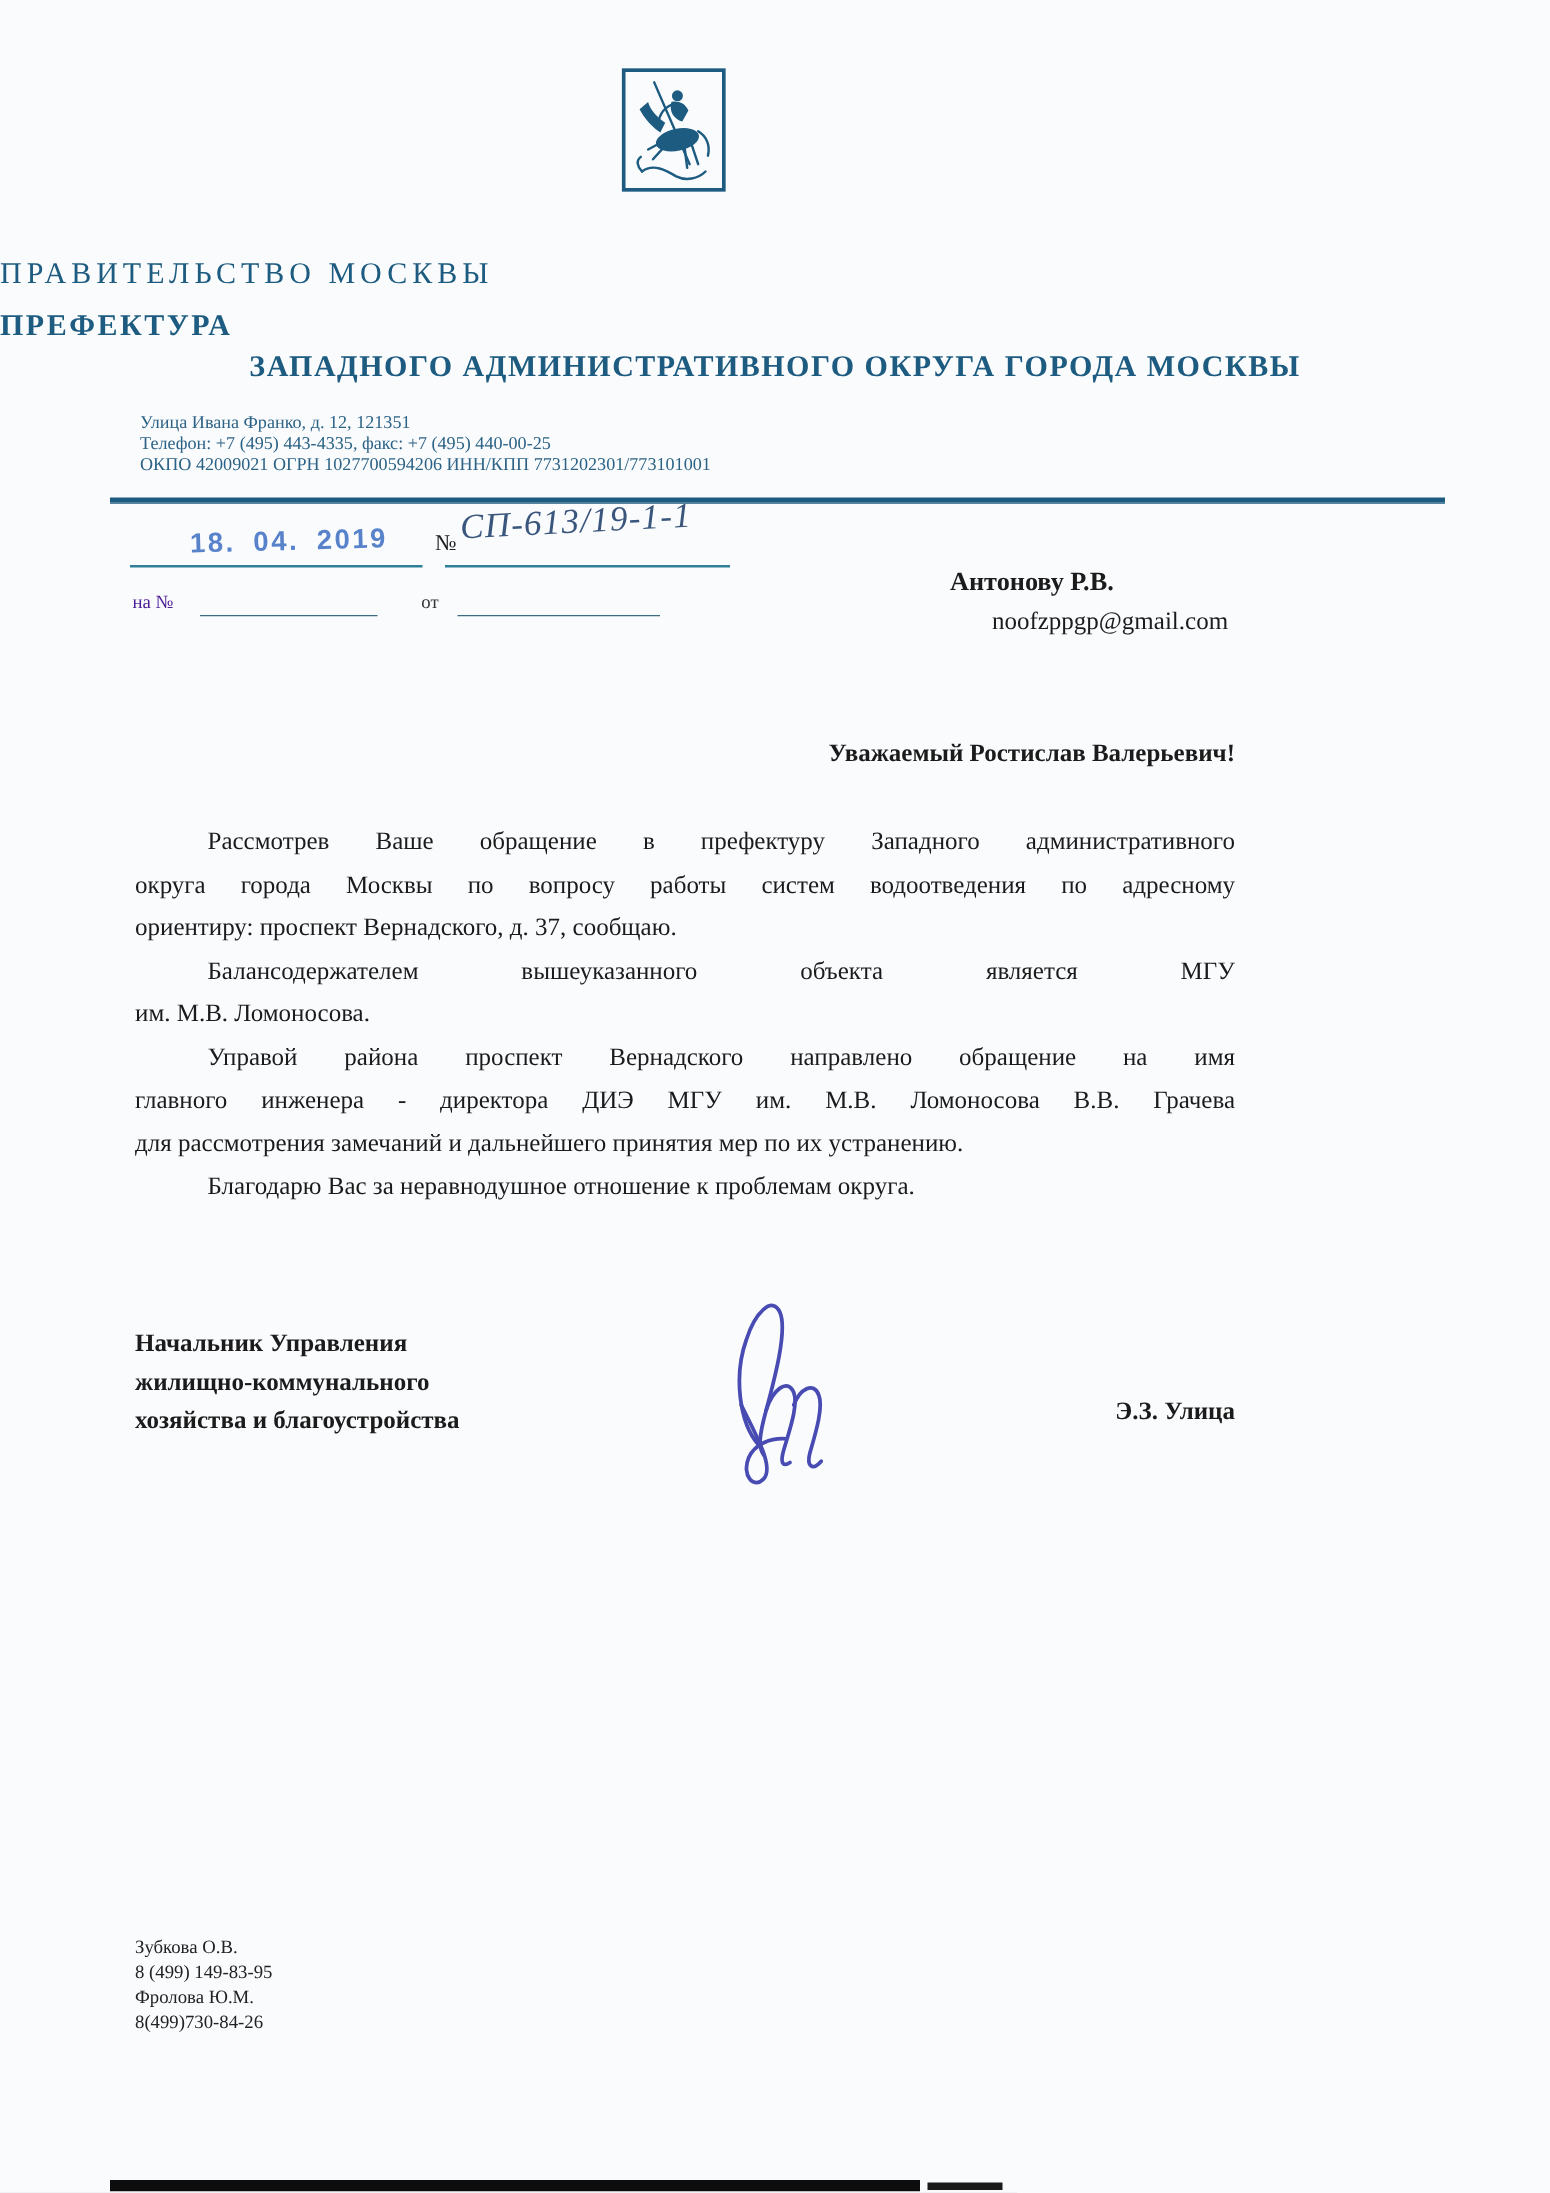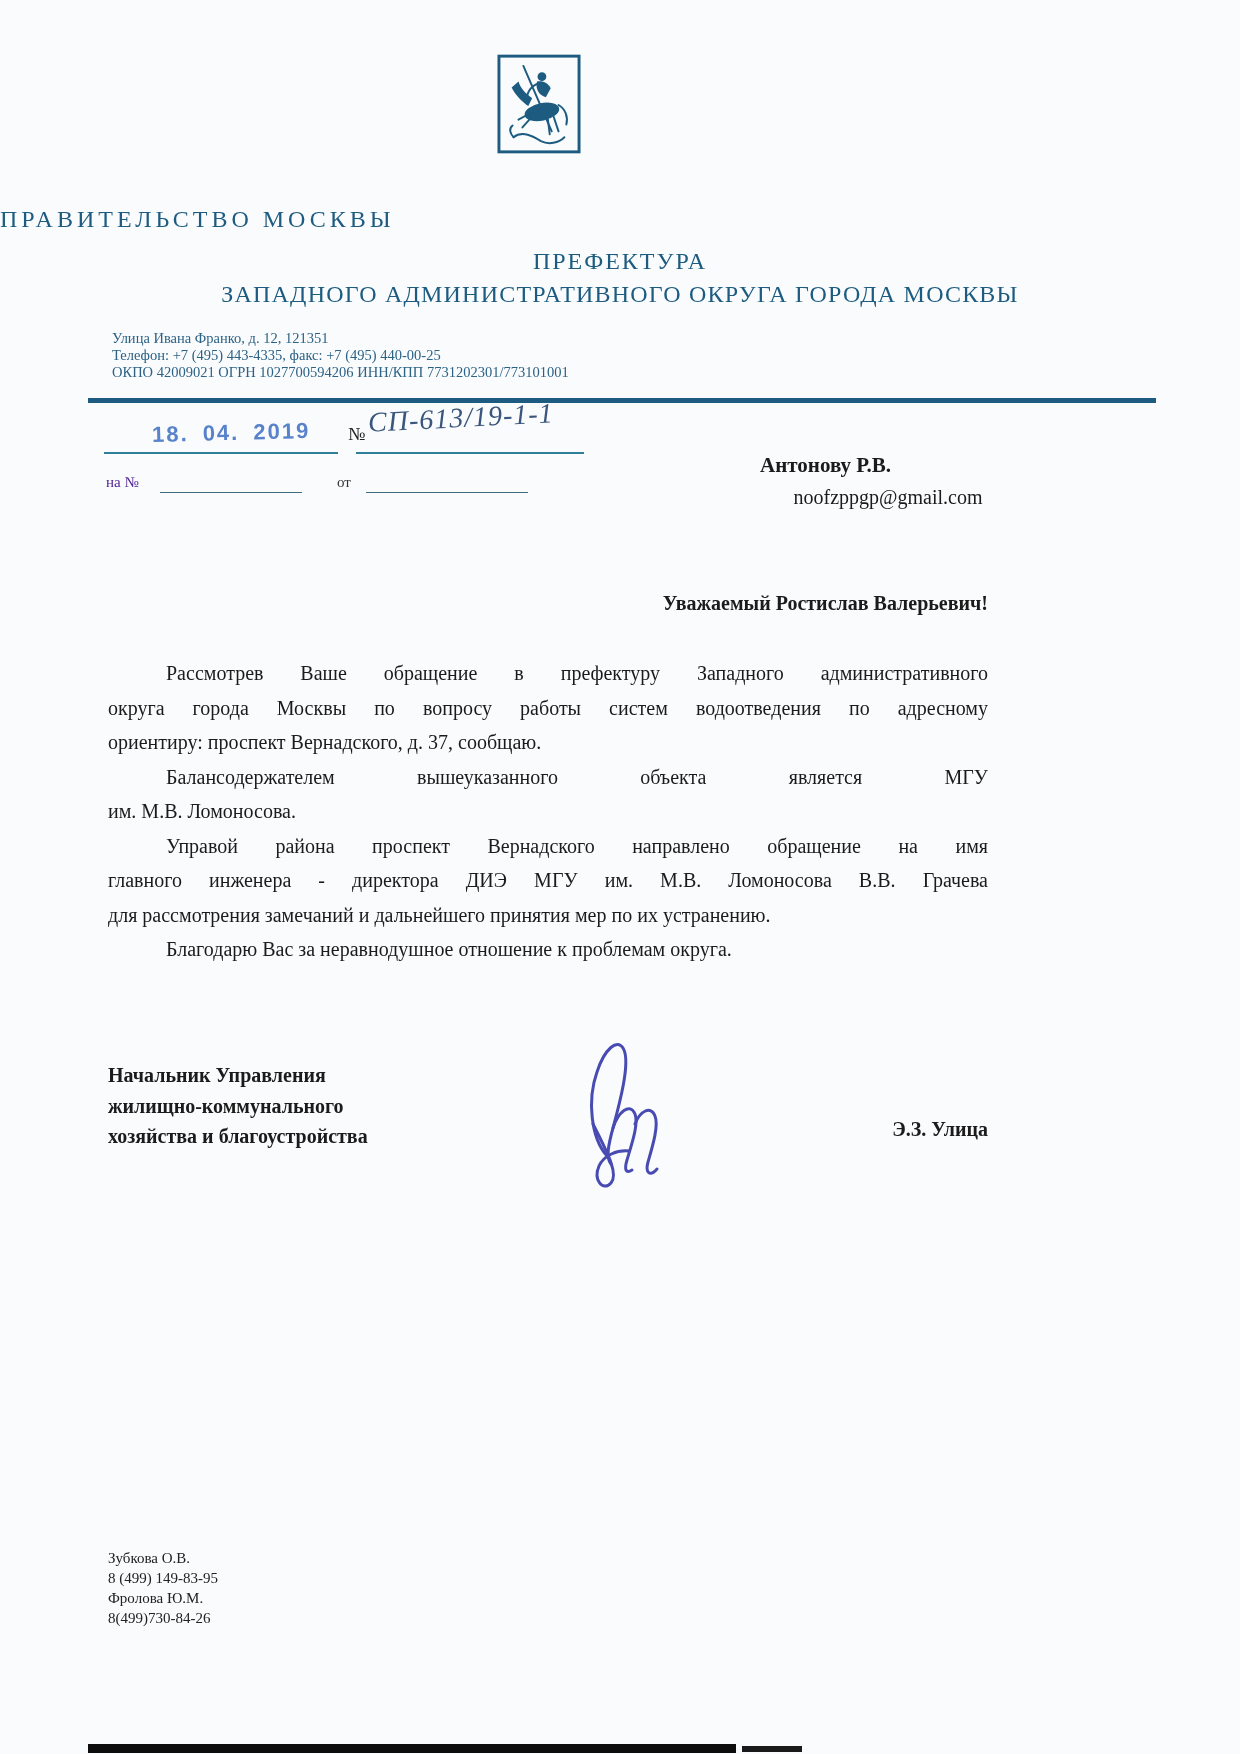--- a/index.html
+++ b/index.html
@@ -17,24 +17,24 @@
   .page{
     position:relative;width:1240px;height:1754px;margin:0 auto;
     background:var(--page-bg);overflow:hidden;
     font-family:"Liberation Serif",serif;color:var(--text-black);
   }
   .abs{position:absolute;}
   
   .emblem{left:497px;top:54px;width:84px;height:100px;}
   .org1{left:0;top:206px;width:100%;text-align:left;
         font-size:24px;letter-spacing:4px;color:var(--header-blue);}
-  .org2{left:0;top:248px;width:100%;text-align:center;
-        font-size:24px;font-weight:normal;letter-spacing:2px;color:var(--header-blue);}
+  .org2{left:0;top:248px;width:100%;text-align:left;
+        font-size:24px;font-weight:bold;letter-spacing:2px;color:var(--header-blue);}
   .org3{left:0;top:281px;width:100%;text-align:center;
-        font-size:24px;font-weight:normal;letter-spacing:1.2px;color:var(--header-blue);}
+        font-size:24px;font-weight:bold;letter-spacing:1.2px;color:var(--header-blue);}
   .addr{left:112px;top:330px;font-size:14.5px;line-height:17px;color:var(--addr-blue);}
   .rule{left:88px;top:398px;width:1068px;height:4px;
         border-top:4.5px solid var(--header-blue);
         border-bottom:1.5px solid var(--header-blue);}
   
   .date-stamp{left:152px;top:420px;font-family:"Liberation Sans",sans-serif;
         font-weight:bold;font-size:22px;letter-spacing:2px;word-spacing:6px;
         color:var(--stamp-blue);opacity:.92;transform:rotate(-1.5deg);}
   .u-date{left:104px;top:452px;width:234px;border-top:2px solid var(--underline-teal);}
   .num-prefix{left:348px;top:424px;font-size:18px;color:#222;}

